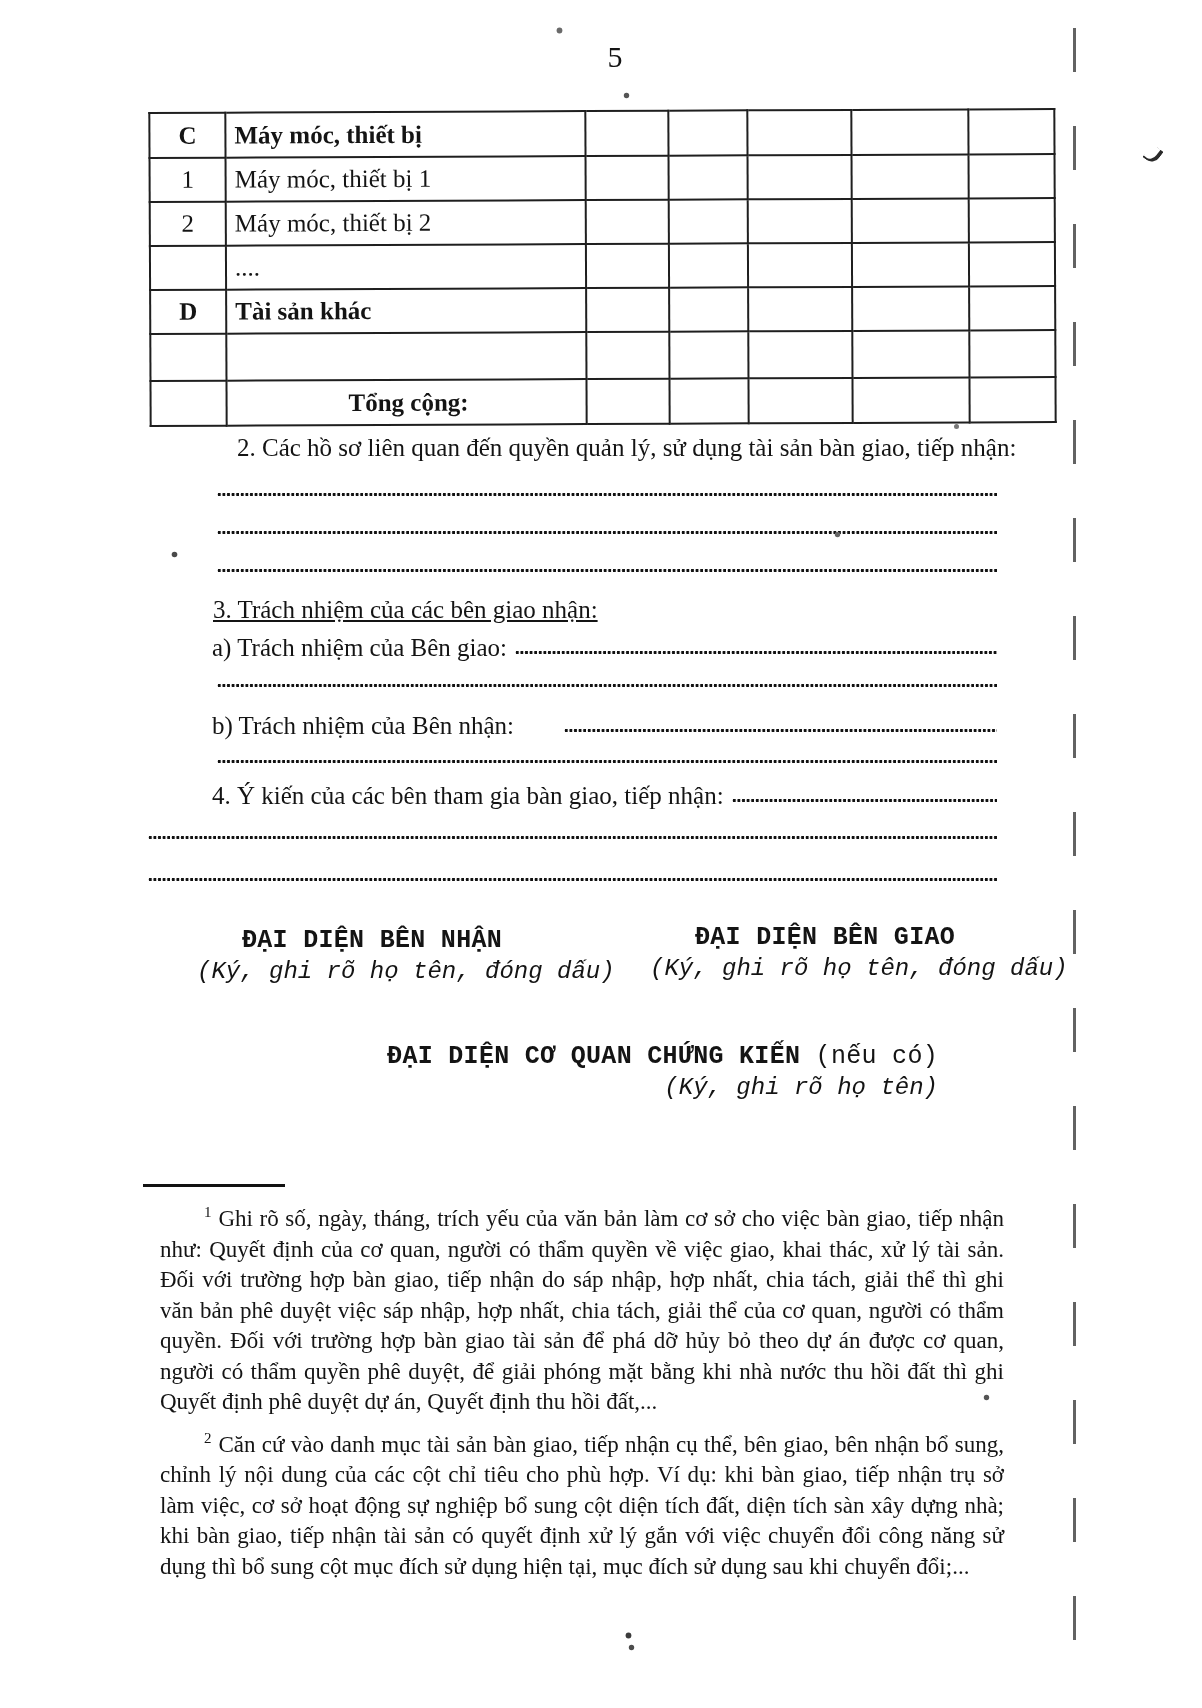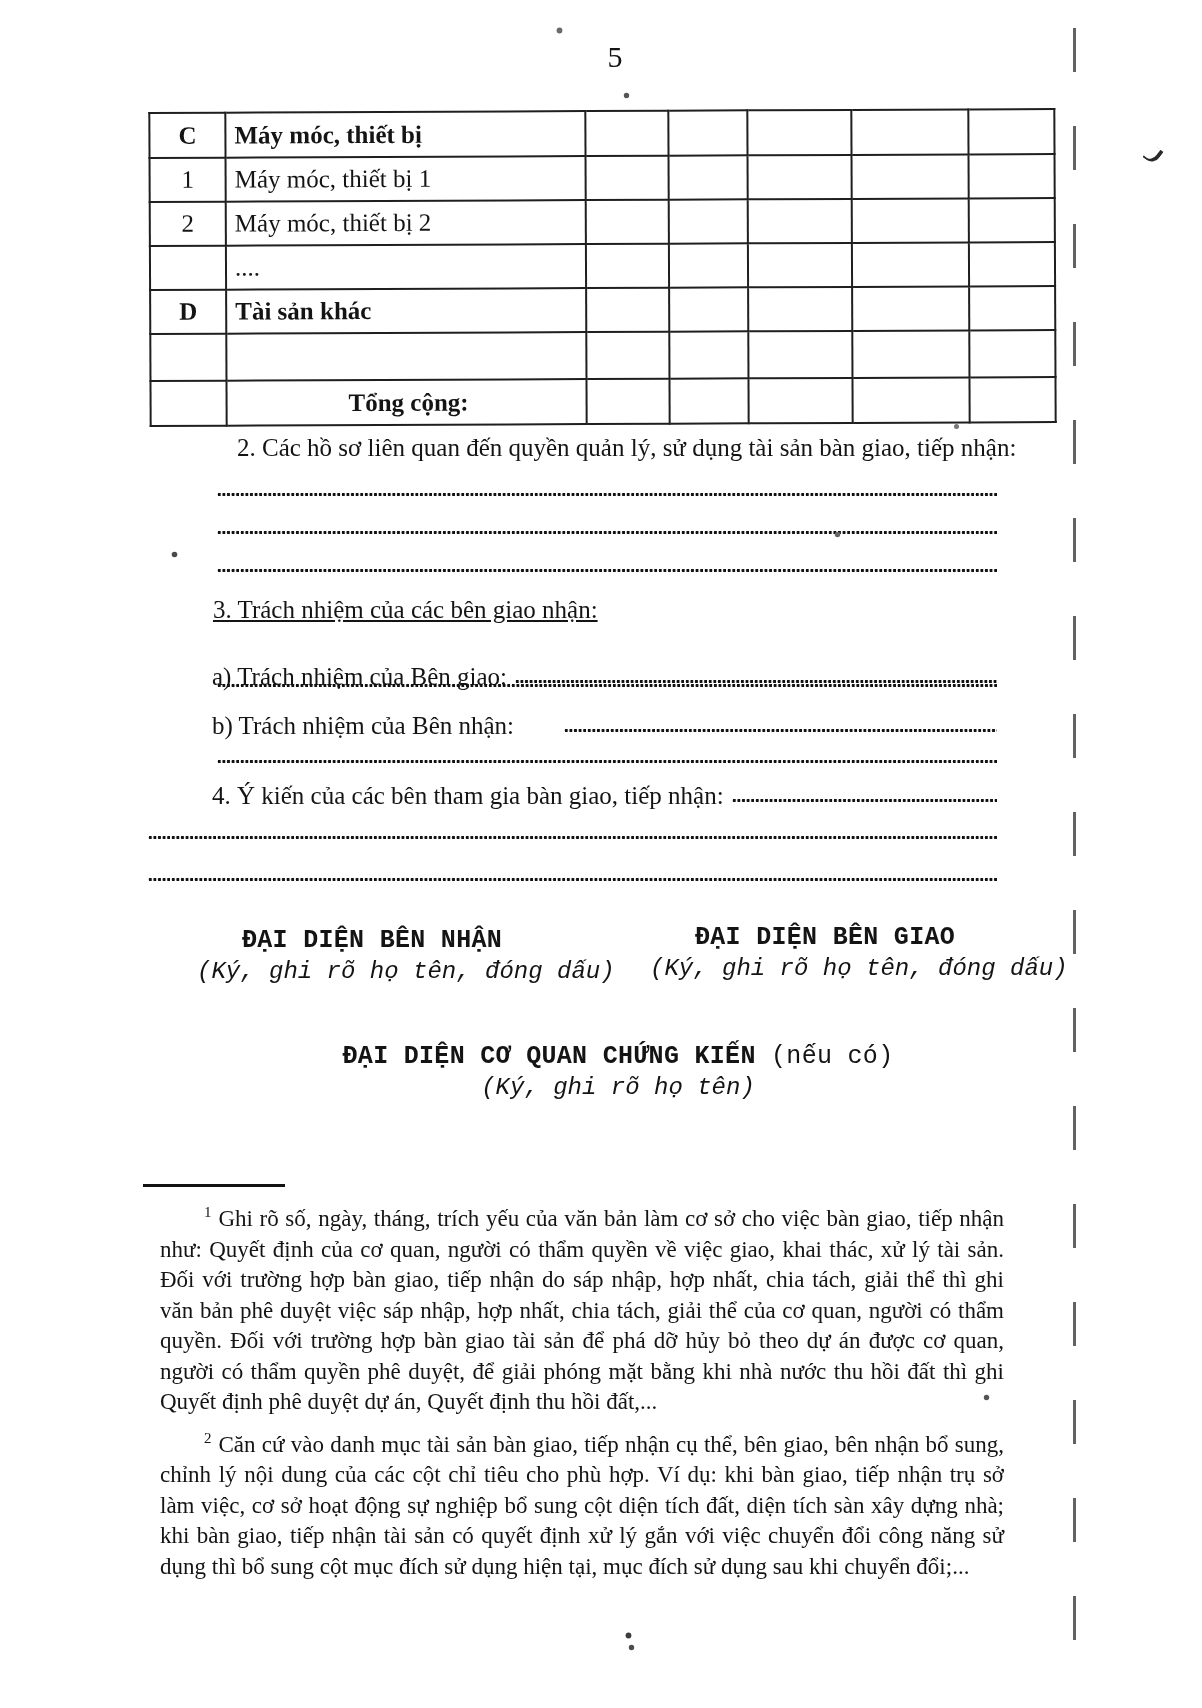--- a/index.html
+++ b/index.html
@@ -140,21 +140,21 @@
     </tbody>
   </table>
 
   <div class="abs bodytext" style="top:434px;left:213px;margin-left:24px;">2. Các hồ sơ liên quan đến quyền quản lý, sử dụng tài sản bàn giao, tiếp nhận:</div>
   <div class="abs dotline" style="top:490px;left:217px;width:780px;"></div>
   <div class="abs dotline" style="top:528px;left:217px;width:780px;"></div>
   <div class="abs dotline" style="top:566px;left:217px;width:780px;"></div>
 
   <div class="abs bodytext" style="top:596px;left:213px;text-decoration:underline;">3. Trách nhiệm của các bên giao nhận:</div>
 
-  <div class="abs dotrow" style="top:663px;left:212px;width:785px;">
+  <div class="abs dotrow" style="top:634px;left:212px;width:785px;">
     <span class="bodytext">a) Trách nhiệm của Bên giao:</span>
     <span class="dotfill"></span>
   </div>
   <div class="abs dotline" style="top:681px;left:217px;width:780px;"></div>
 
   <div class="abs dotrow" style="top:712px;left:212px;width:785px;gap:42px;">
     <span class="bodytext">b) Trách nhiệm của Bên nhận:</span>
     <span class="dotfill"></span>
   </div>
   <div class="abs dotline" style="top:757px;left:217px;width:780px;"></div>
@@ -169,21 +169,21 @@
   <div class="abs sigblock" style="top:926px;left:197px;width:350px;">
     <div class="sigtitle">ĐẠI DIỆN BÊN NHẬN</div>
     <div class="sigcap">(Ký, ghi rõ họ tên, đóng dấu)</div>
   </div>
 
   <div class="abs sigblock" style="top:923px;left:650px;width:350px;">
     <div class="sigtitle">ĐẠI DIỆN BÊN GIAO</div>
     <div class="sigcap">(Ký, ghi rõ họ tên, đóng dấu)</div>
   </div>
 
-  <div class="abs sigblock" style="top:1042px;left:298px;width:640px;">
+  <div class="abs sigblock" style="top:1042px;left:298px;width:640px;text-align:right;">
     <div class="sigtitle">
       <span>ĐẠI DIỆN CƠ QUAN CHỨNG KIẾN</span>
       <span class="signote">(nếu có)</span>
     </div>
     <div class="sigcap">(Ký, ghi rõ họ tên)</div>
   </div>
 
   <div class="abs" id="fnrule"></div>
 
   <div class="abs" id="footnotes">

